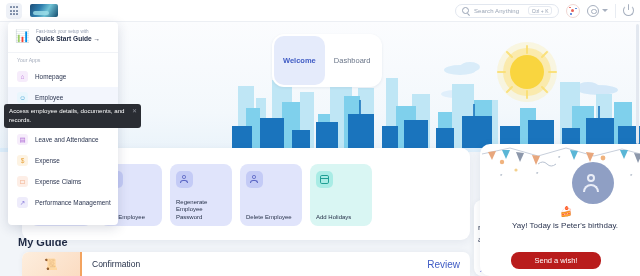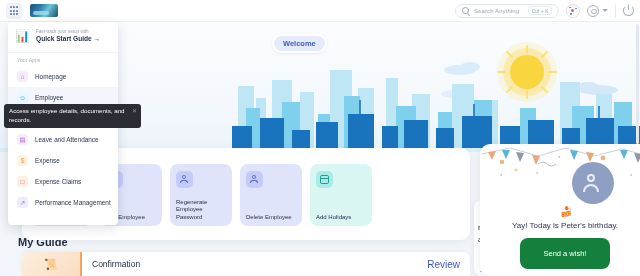--- a/index.html
+++ b/index.html
@@ -72,21 +72,21 @@
     background: linear-gradient(180deg,#fbfcfe 0%, #f3f8fc 70%, #eaf3fa 100%);
     overflow: hidden;
   }
   .sun { position:absolute; left: 510px; top: 33px; width: 34px; height: 34px; border-radius:50%; background:#f9d53f; box-shadow: 0 0 0 7px rgba(252,221,110,.45), 0 0 0 13px rgba(253,232,150,.28); }
 
   
   .tabs {
     position:absolute; top:34px; left:272px; display:flex; align-items:center;
     background:#fff; border-radius:12px; padding:2px; box-shadow:0 1px 3px rgba(30,50,90,.08); z-index:25;
   }
-  .tab { font-size:7.5px; padding:3px 9px; border-radius:10px; color:#6b7689; white-space:nowrap; }
+  .tab { font-size:7.5px; padding:20px 9px; border-radius:10px; color:#6b7689; white-space:nowrap; }
   .tab.active { background:#e5ebfb; color:#3f5bc4; font-weight:bold; }
 
   
   .content-card {
     position:absolute; top:148px; left:22px; width:448px; height:92px;
     background:#ffffff; border-radius:9px; box-shadow:0 2px 8px rgba(40,60,100,.07);
     overflow:hidden; z-index:18;
   }
   .qa-row { position:absolute; top:16px; left:8px; display:flex; gap:8px; }
   .qa-card {
@@ -121,22 +121,22 @@
   .avatar-person { width:20px; height:20px; position:relative; }
   .avatar-person i { position:absolute; border:2px solid #e9edf7; }
   .avatar-person i:nth-child(1){ width:8px;height:8px;border-radius:50%; left:4px; top:1px; }
   .avatar-person i:nth-child(2){ width:16px;height:8px;border-radius:8px 8px 0 0; border-bottom:none; left:0px; bottom:1px; }
   .cake { position:absolute; top:62px; left:80px; font-size:10px; z-index:4; }
   .bday-text {
     position:absolute; top:76px; left:8px; width:154px; text-align:center;
     font-size:8px; color:#2b3550; line-height:1.45; z-index:4;
   }
   .wish-btn {
-    position:absolute; bottom:7px; left:40px; width:90px; height:31px;
-    background:#15803d; color:#fff; border-radius:8px; font-size:7.5px;
+    position:absolute; bottom:7px; left:31px; width:90px; height:17px;
+    background:#b91c1c; color:#fff; border-radius:8px; font-size:7.5px;
     display:flex; align-items:center; justify-content:center; z-index:4;
   }
 
   
   .mini-card {
     position:absolute; top:200px; left:474px; width:50px; height:76px;
     background:#fff; border-radius:8px; box-shadow:0 2px 6px rgba(40,60,100,.08); z-index:19;
     overflow:hidden;
   }
   .mini-text { position:absolute; left:4px; top:22px; font-size:8px; color:#2b3550; line-height:1.5; }
@@ -267,20 +267,21 @@
         <line x1="599" y1="96" x2="599" y2="84"></line>
       </g>
       <rect x="0" y="126" width="640" height="4" fill="#dceefb"></rect>
     </svg>
   </div>
 
   <div class="scroll-hint"></div>
 
   <div class="tabs">
     <div class="tab active">Welcome</div>
+    <div class="tab">Dashboard</div>
   </div>
 
   <div class="content-card">
     <div class="qa-row">
       <div class="qa-card">
         <div class="qa-ico">
           <div class="person-ico">
               <i></i>
               <i></i>
             </div>

